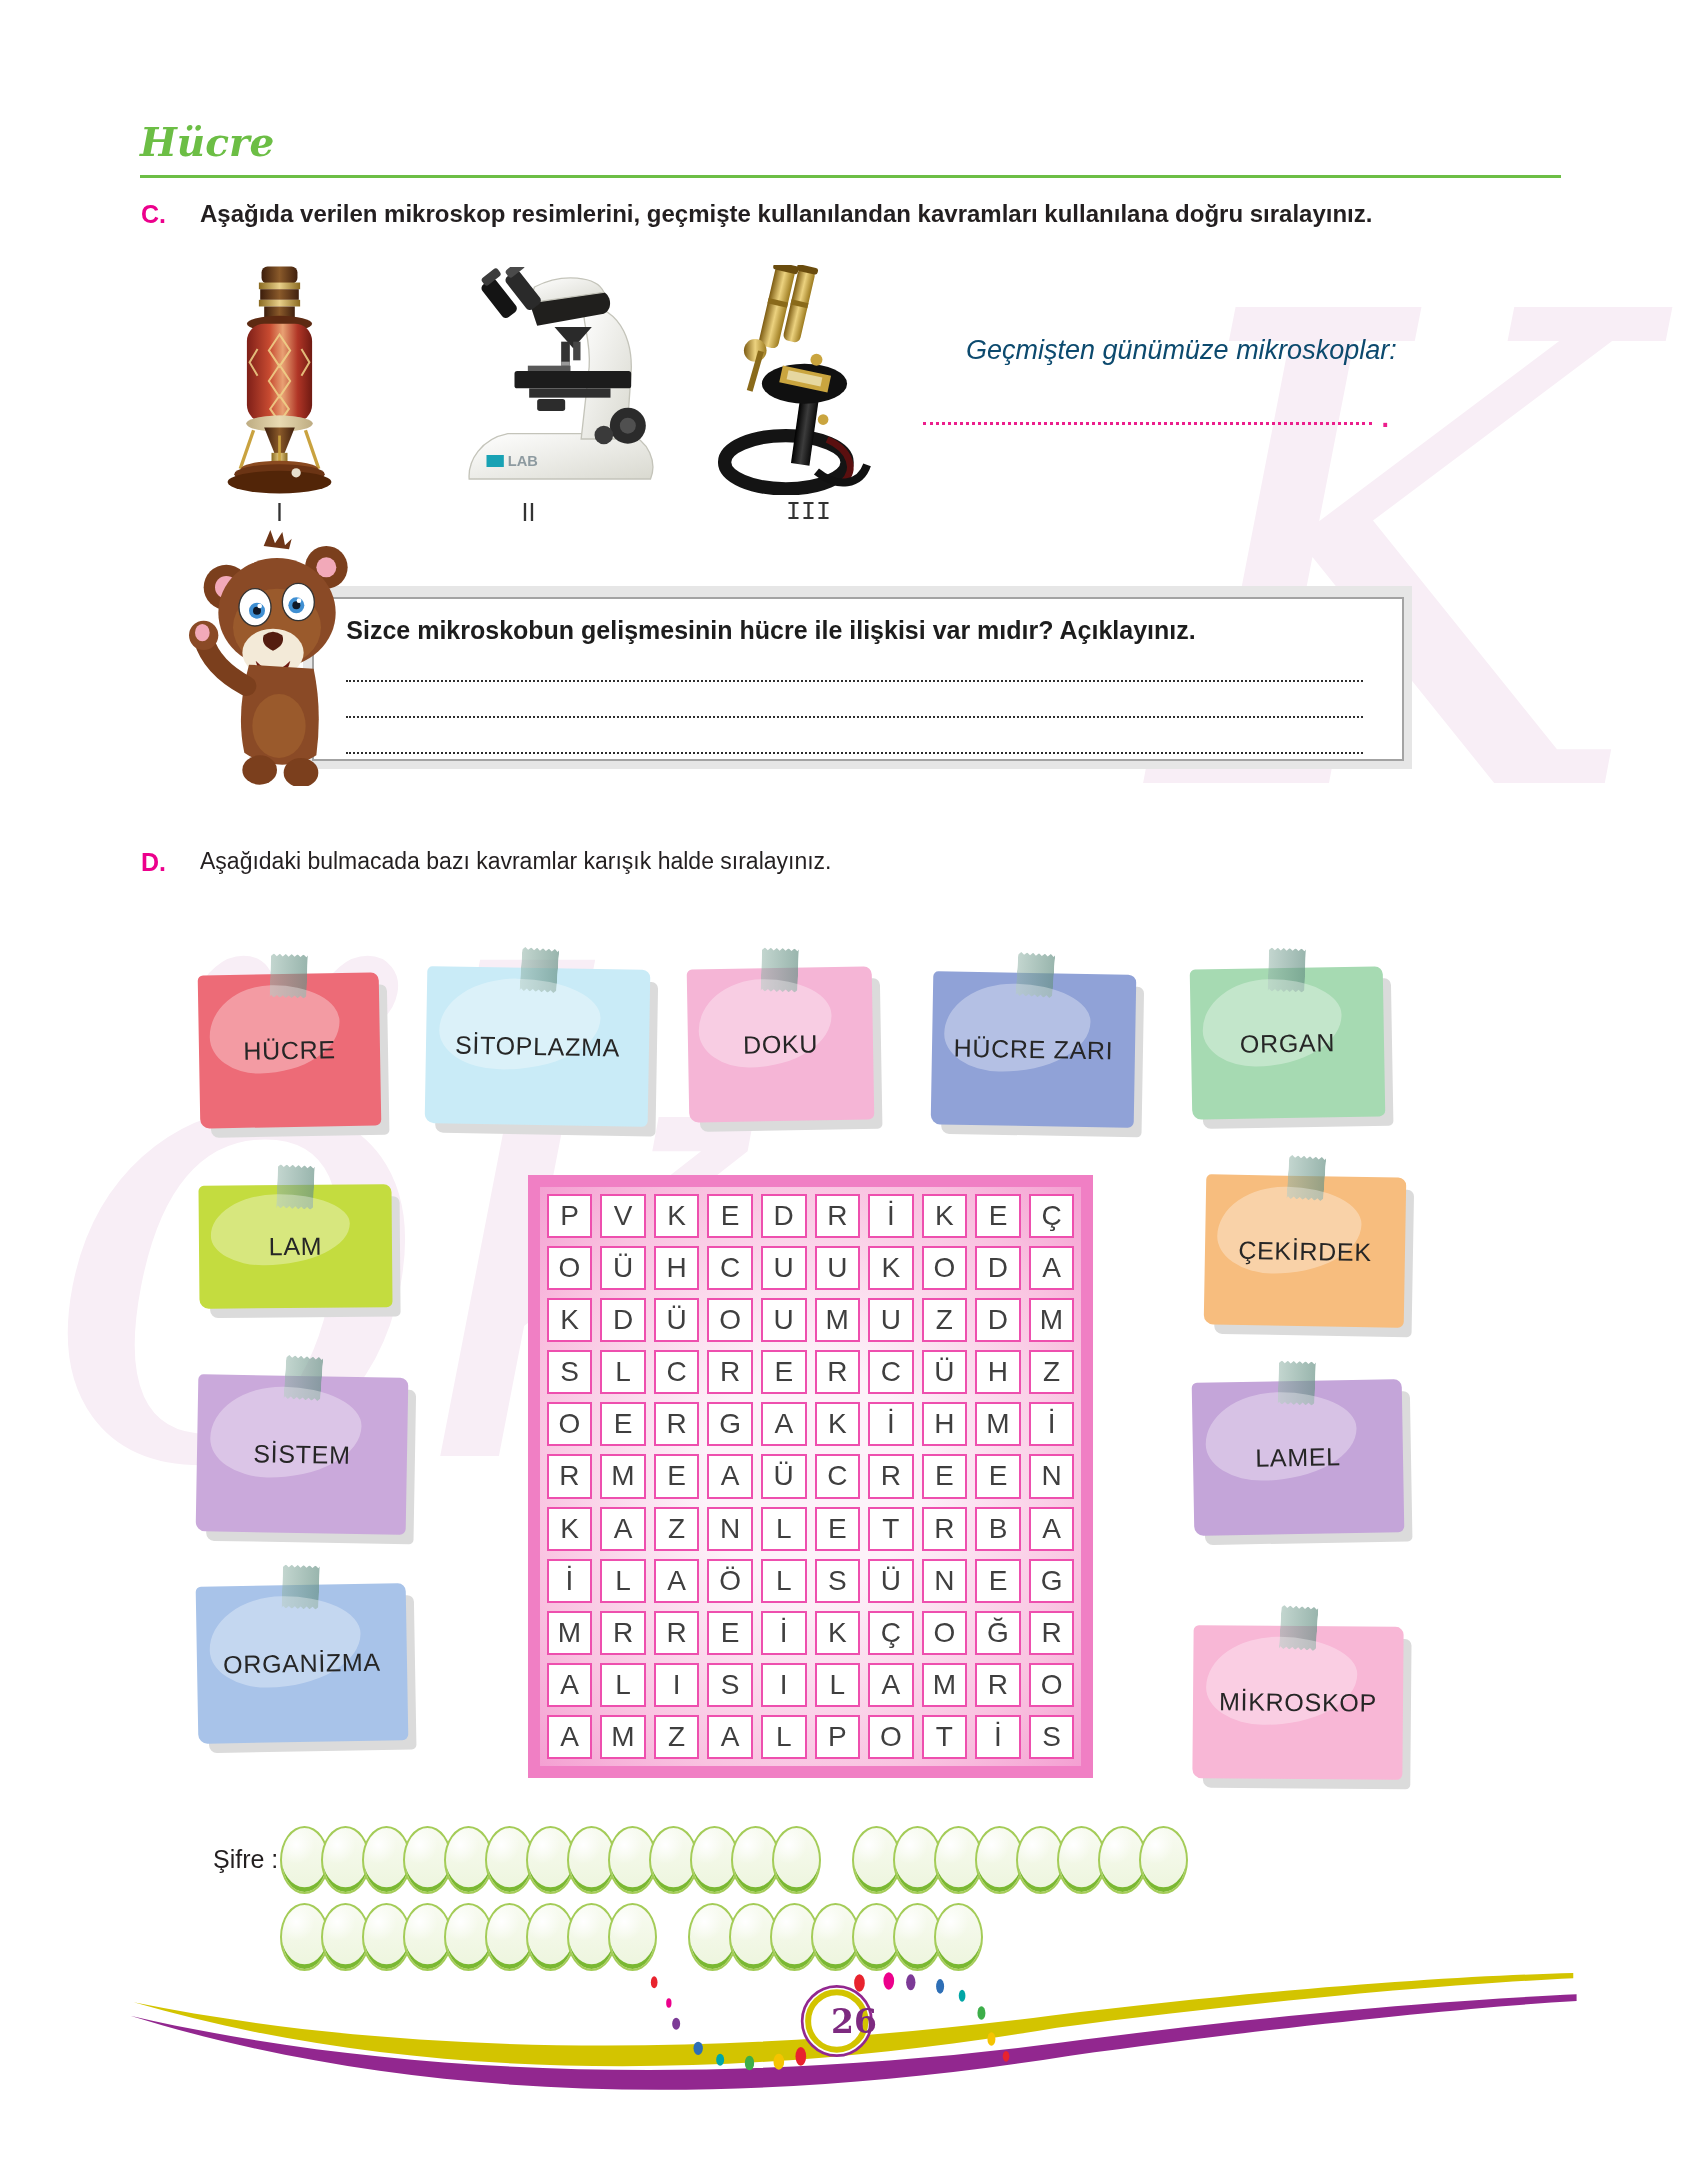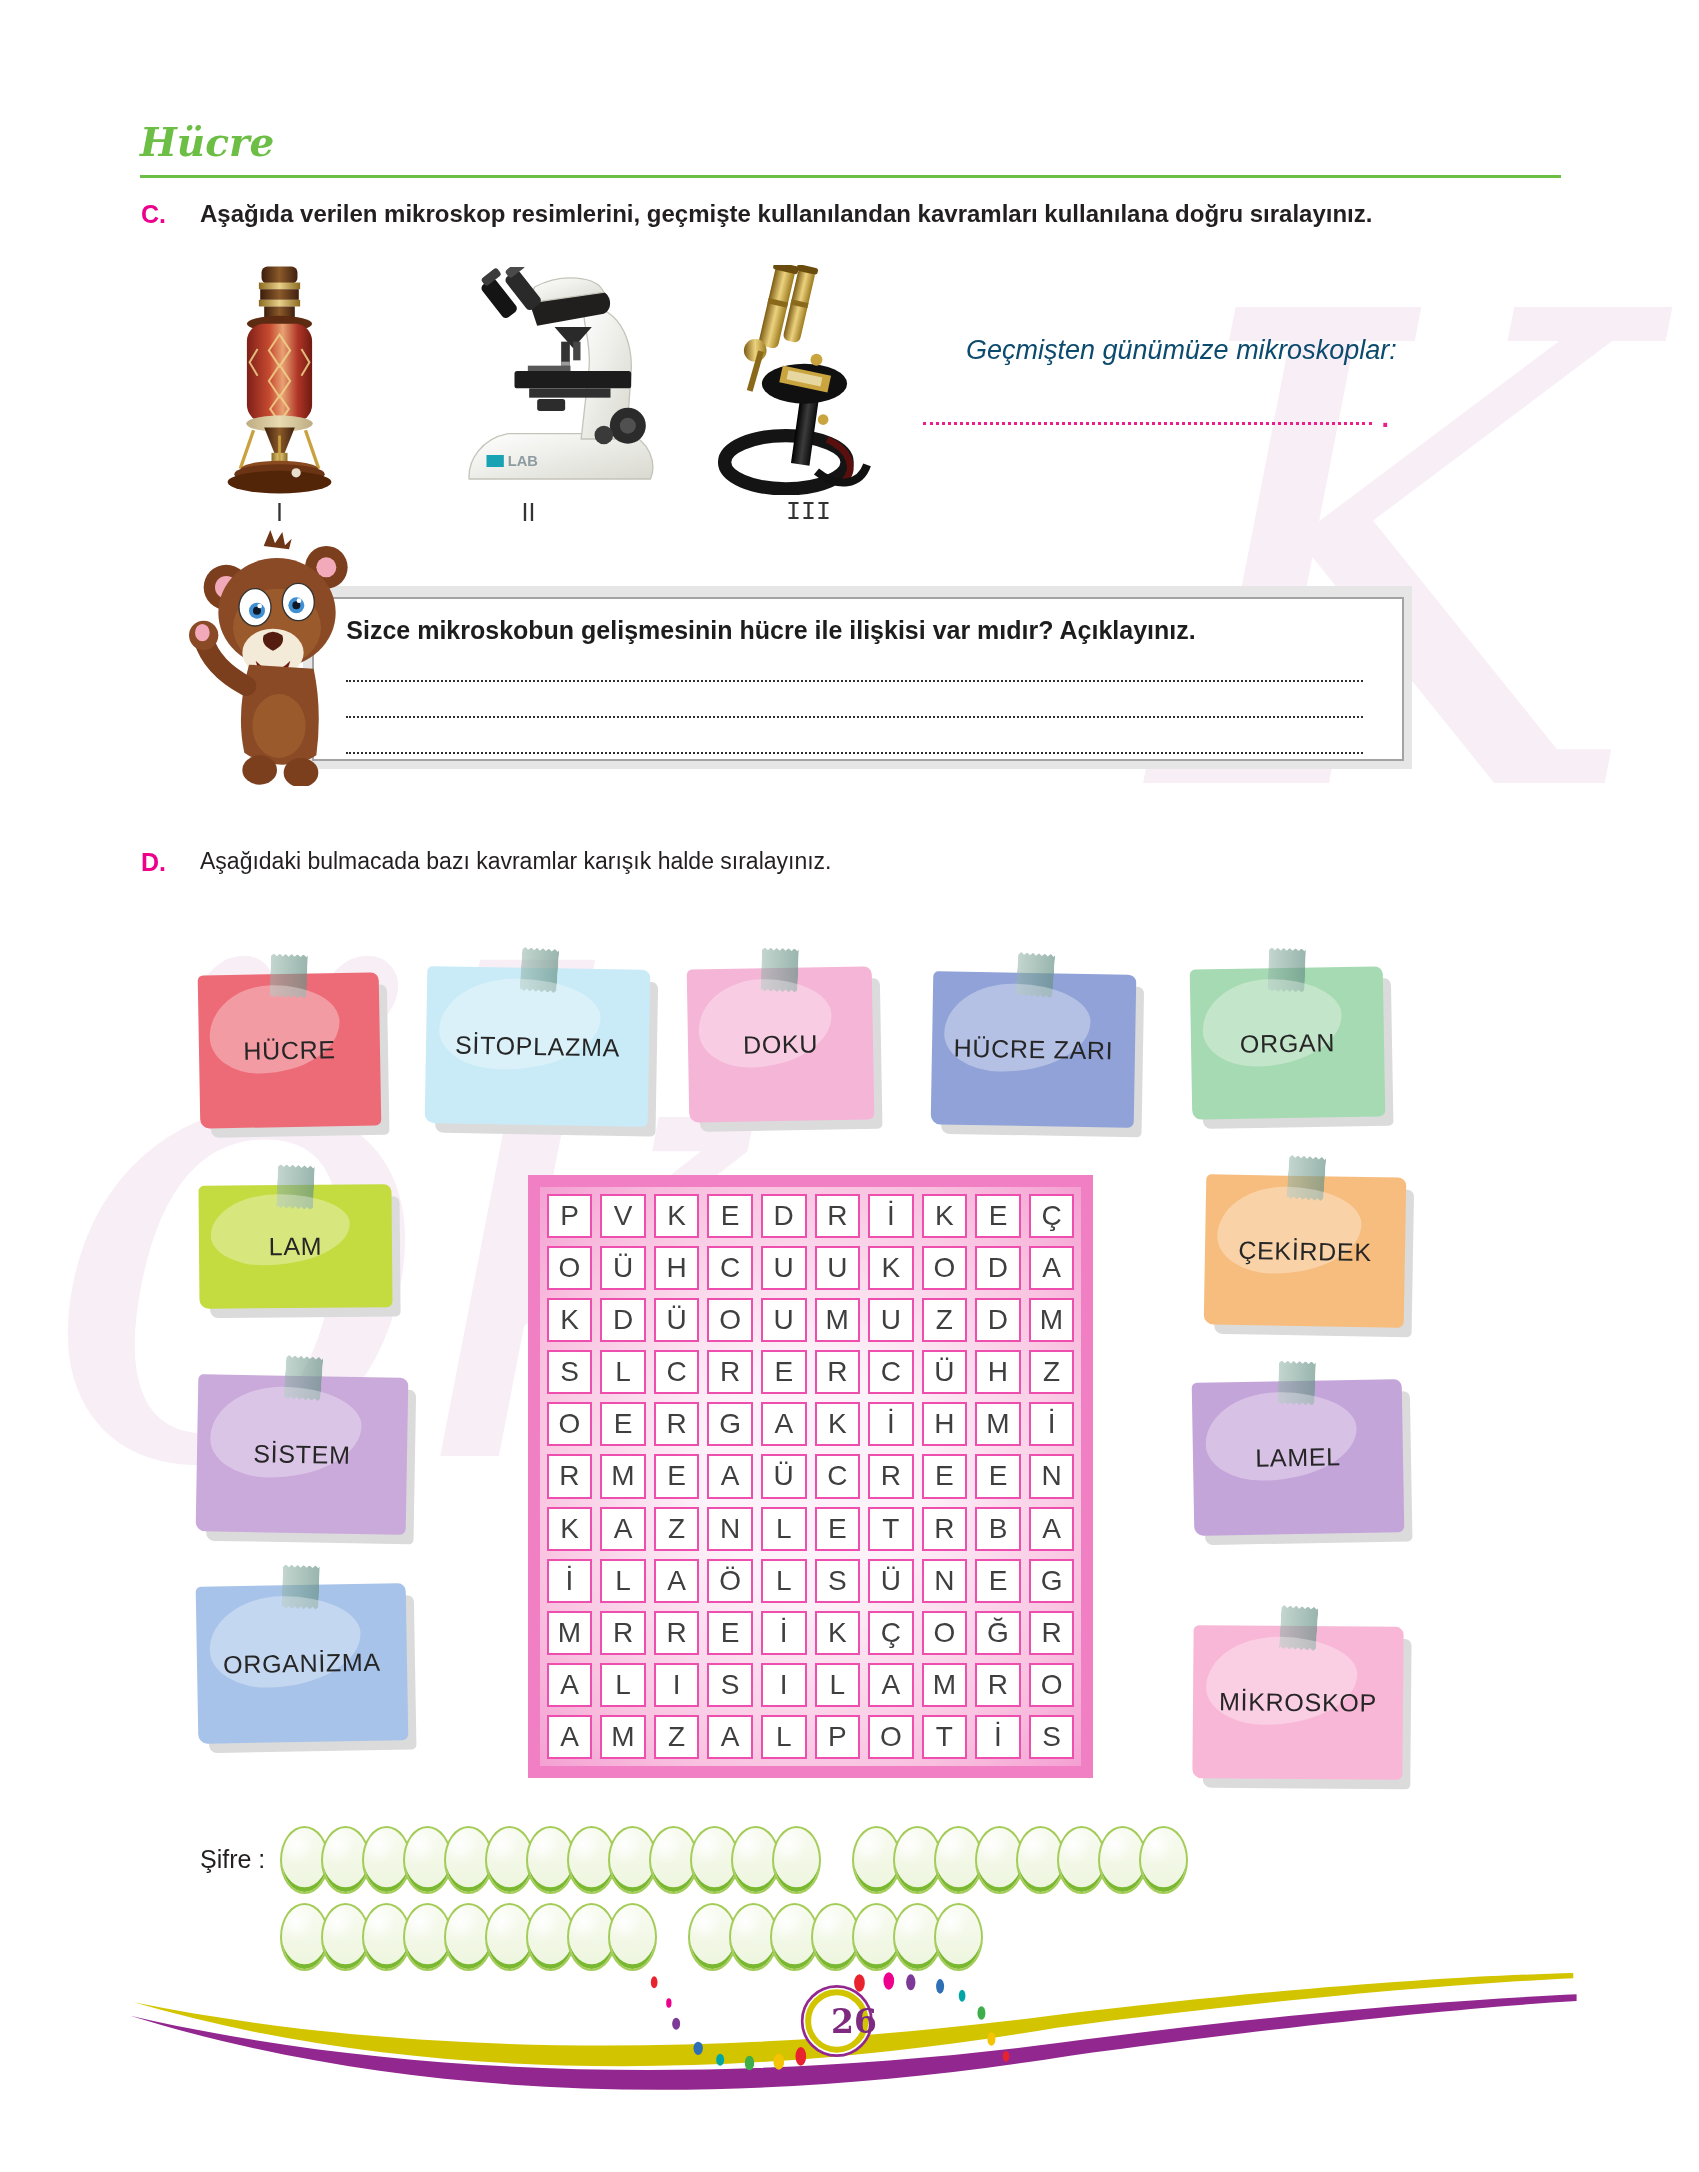--- a/index.html
+++ b/index.html
@@ -46,21 +46,21 @@
       background:linear-gradient(90deg,rgba(146,180,168,.55),rgba(104,146,134,.68));
       clip-path:polygon(0 6%,8% 0,16% 6%,24% 0,32% 6%,40% 0,48% 6%,56% 0,64% 6%,72% 0,80% 6%,88% 0,96% 6%,100% 2%,100% 94%,92% 100%,84% 94%,76% 100%,68% 94%,60% 100%,52% 94%,44% 100%,36% 94%,28% 100%,20% 94%,12% 100%,4% 94%,0 100%);}
   
   .grid{position:absolute;left:528px;top:1175px;width:565px;height:603px;z-index:2;
       border:12px solid #f07fc4;box-sizing:border-box;padding:6.7px;
       background:radial-gradient(ellipse at center,#fdf2f9 28%,#f9c2e0 75%,#f4a0d2 100%);
       display:grid;grid-template-columns:repeat(10,1fr);grid-template-rows:repeat(11,1fr);gap:8px;}
   .cell{background:#ffffff;border:2.7px solid #ee4fae;box-sizing:border-box;display:flex;
       align-items:center;justify-content:center;font-size:28px;color:#3f3f3f;}
   
-  .cipher-label{position:absolute;left:200px;top:1845px;font-size:25px;z-index:2;color:#231f20;}
+  .cipher-label{position:absolute;left:213px;top:1845px;font-size:25px;z-index:2;color:#231f20;}
   .cipher-row{position:absolute;display:flex;gap:31px;z-index:2;}
   .cipher-row.r0{left:280px;top:1826px;}
   .cipher-row.r1{left:280px;top:1903px;}
   .cgroup{display:flex;}
   .coin{width:49px;height:68px;border-radius:50%;box-sizing:border-box;
       border:2px solid #a4cc58;
       background:radial-gradient(ellipse 55% 40% at 32% 26%,#ffffff 0%,rgba(255,255,255,0) 75%),
                  linear-gradient(180deg,#f8fbf1,#edf5dd);
       box-shadow:inset 0 -6px 0 -1.3px #7ab832;}
   .coin + .coin{margin-left:-8px;}

